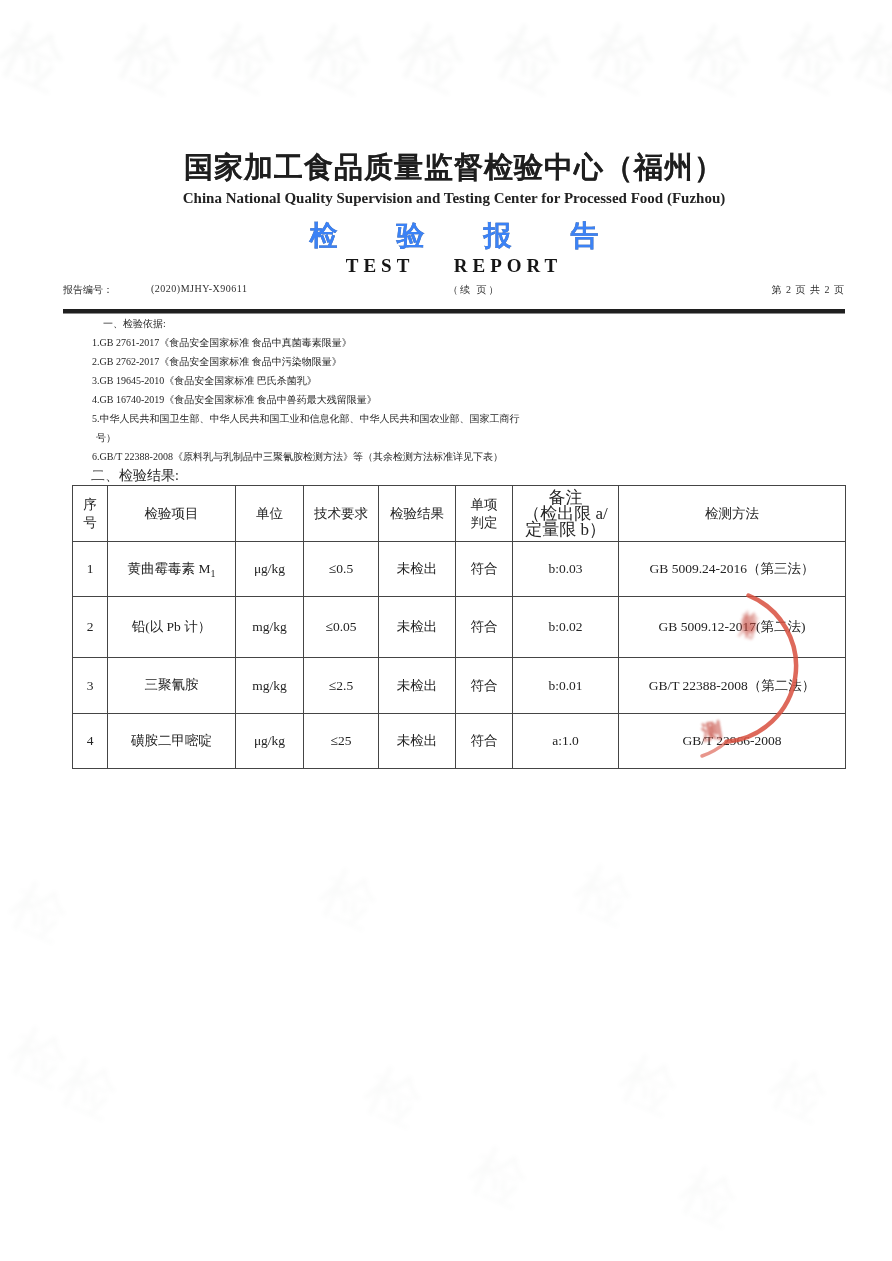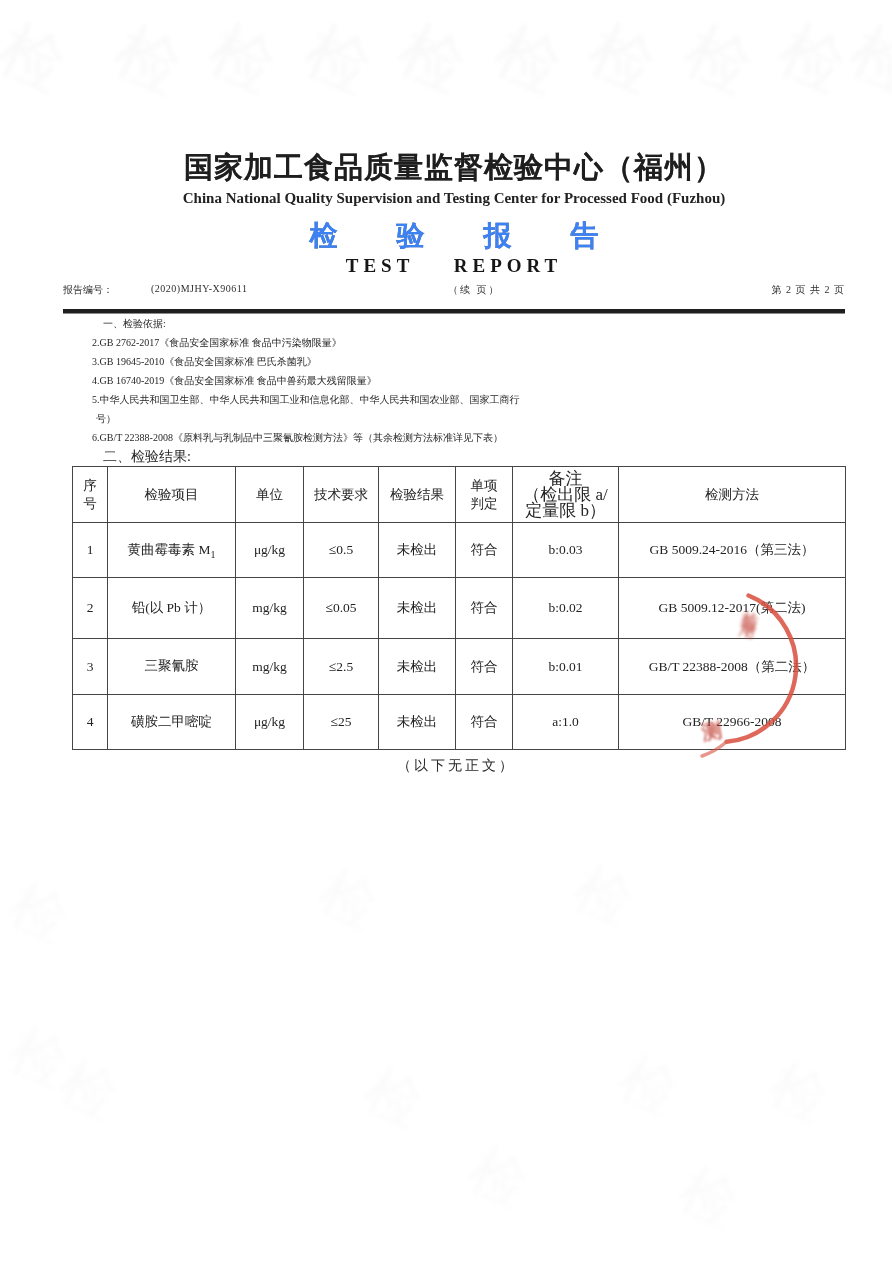--- a/index.html
+++ b/index.html
@@ -86,21 +86,21 @@
     margin-top:0;
     font-size:10px;
     line-height:19px;
     color:#262626;
   }
   .basis .hd{margin-left:40px;}
   .basis .it{margin-left:29px;}
   .basis .wrap{margin-left:33px;}
   
   .results-hd{
-    margin-left:40px;
+    margin-left:28px;
     font-size:14px;
     line-height:19px;
     color:#262626;
   }
   table.results{
     margin-left:9px;
     border-collapse:collapse;
     table-layout:fixed;
     width:773px;
     font-size:13.5px;
@@ -198,20 +198,21 @@
     <span class="lbl">报告编号：</span>
     <span class="num">(2020)MJHY-X90611</span>
     <span class="cont">（续 页）</span>
     <span class="pg">第 2 页  共 2 页</span>
   </div>
 
   <div class="rule"></div>
 
   <div class="basis">
     <div class="hd">一、检验依据:</div>
+    <div class="it">1.GB 2761-2017《食品安全国家标准 食品中真菌毒素限量》</div>
     <div class="it">2.GB 2762-2017《食品安全国家标准 食品中污染物限量》</div>
     <div class="it">3.GB 19645-2010《食品安全国家标准 巴氏杀菌乳》</div>
     <div class="it">4.GB 16740-2019《食品安全国家标准 食品中兽药最大残留限量》</div>
     <div class="it">5.中华人民共和国卫生部、中华人民共和国工业和信息化部、中华人民共和国农业部、国家工商行</div>
     <div class="wrap">号）</div>
     <div class="it">6.GB/T 22388-2008《原料乳与乳制品中三聚氰胺检测方法》等（其余检测方法标准详见下表）</div>
   </div>
 
   <div class="results-hd">二、检验结果:</div>
 
@@ -283,21 +284,20 @@
       <td>μg/kg</td>
       <td>≤25</td>
       <td>未检出</td>
       <td>符合</td>
       <td>a:1.0</td>
       <td class="method">GB/T 22966-2008</td>
     </tr>
   </tbody>
     </table>
 
-  <div class="endnote">（以下无正文）</div>
 
 </div>
 
 <div class="stamp">
   <svg width="220" height="210" viewBox="0 0 220 210" style="position:absolute;left:0;top:0;filter:blur(.6px);opacity:.85">
     <path d="M108.5 25.5 A76 76 0 0 1 86.6 171.7" fill="none" stroke="#d9503f" stroke-width="4.5" stroke-linecap="round"></path>
     <path d="M86.6 171.7 A76 76 0 0 1 62 186" fill="none" stroke="#d9503f" stroke-width="3.5" stroke-linecap="round" opacity=".7"></path>
   </svg>
   <div class="stamp-text">检验专用</div>
   <div class="stamp-glyph">测</div>

